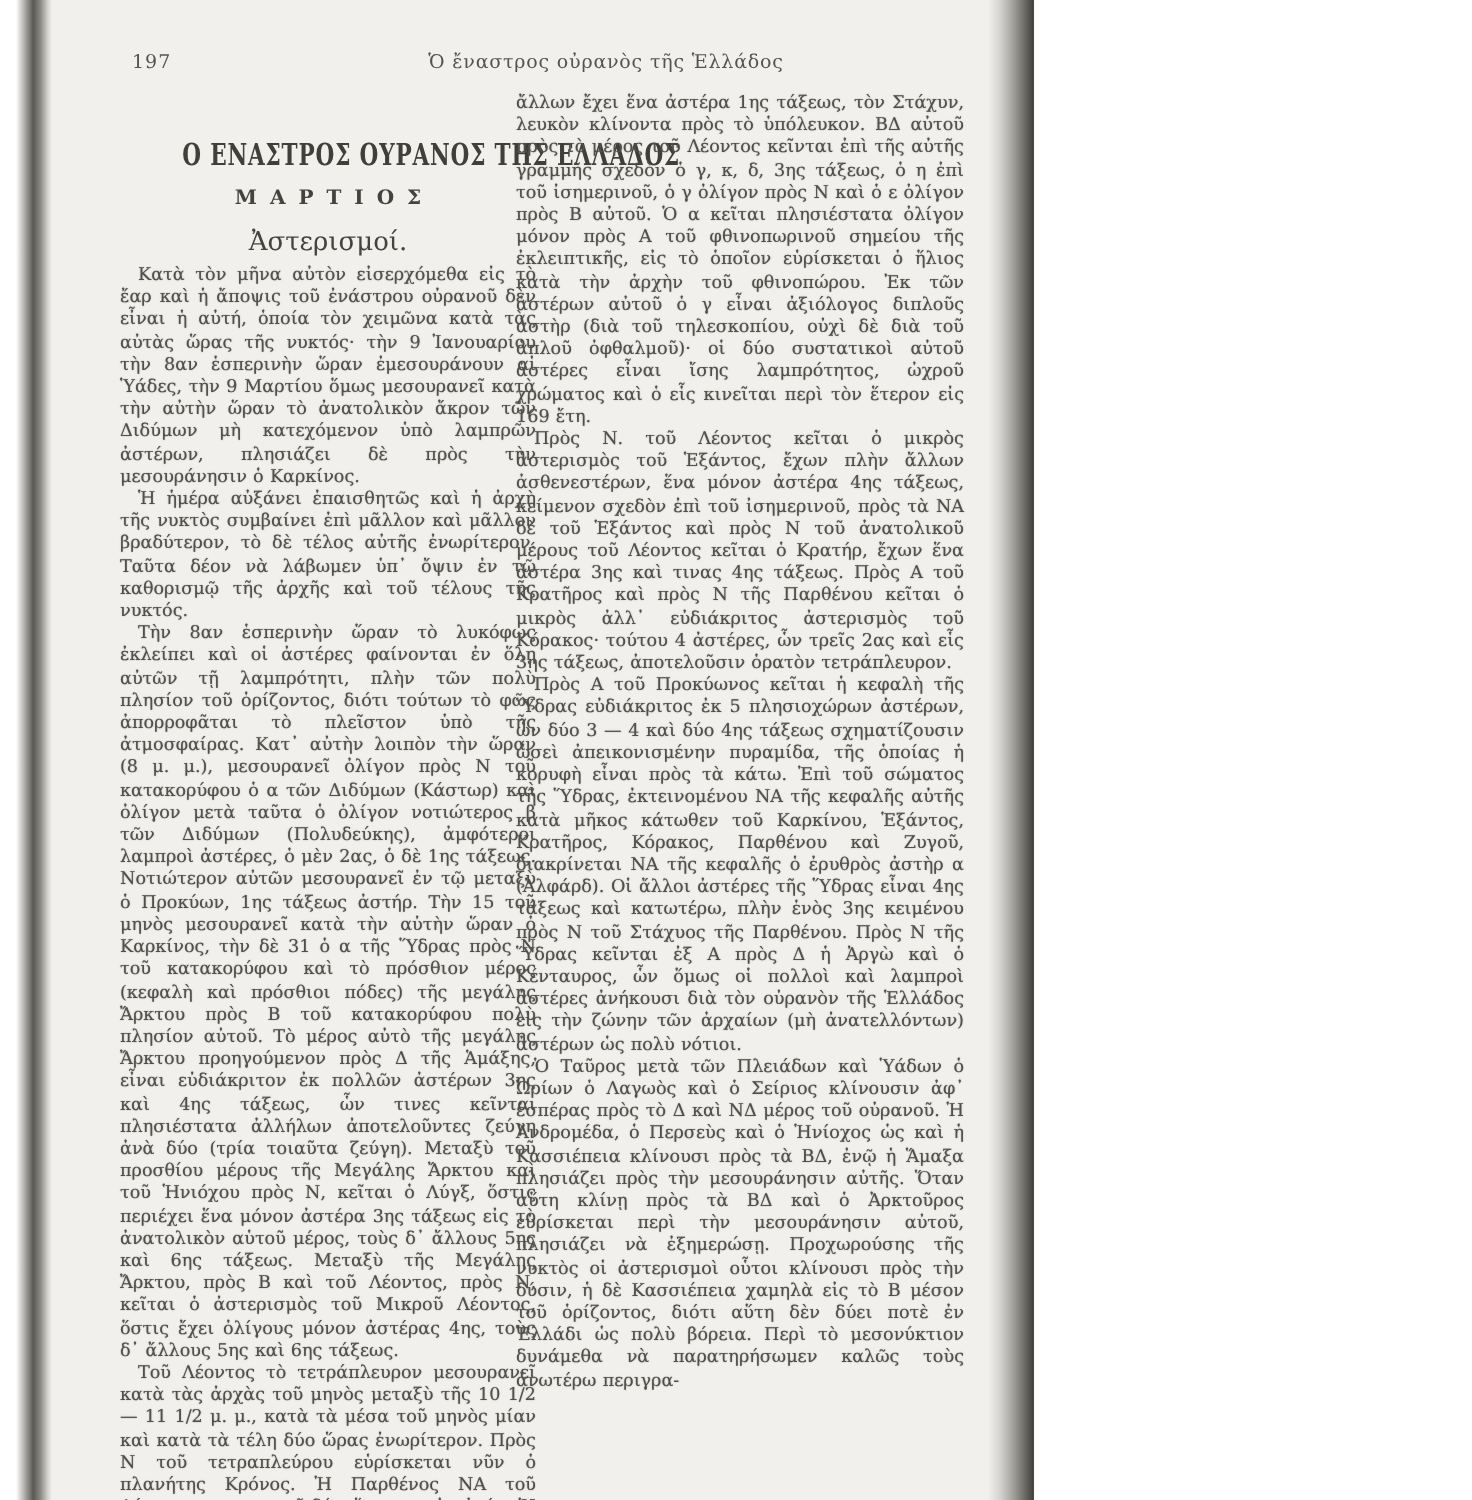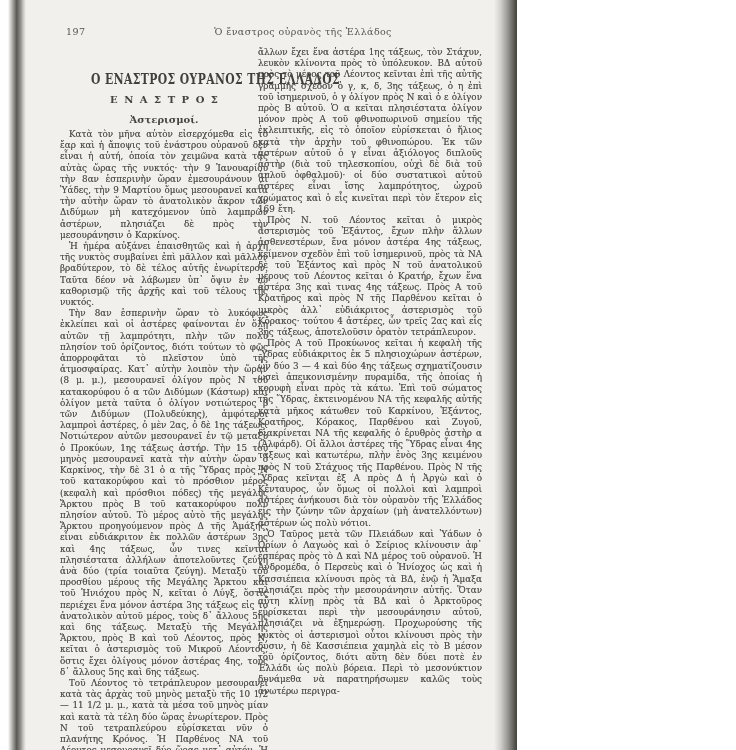--- a/index.html
+++ b/index.html
@@ -44,22 +44,22 @@
   }
   .art-title .squeeze{
     display:inline-block;transform:scale(0.80,1.12);transform-origin:center;
     letter-spacing:.5px;
   }
   .art-month{
     text-align:center;font-weight:bold;color:#45433e;
     font-size:10px;letter-spacing:6.5px;padding-left:6.5px;margin-top:8px;
   }
   .art-section{
-    text-align:center;font-weight:bold;color:#45433e;
-    font-size:10px;margin-top:9px;margin-bottom:4px;
+    text-align:center;font-weight:normal;color:#45433e;
+    font-size:13px;margin-top:9px;margin-bottom:4px;
   }
   .col p{
     margin:0;text-align:justify;
     font-size:8.8px;line-height:11.2px;
     text-shadow:0 0 .6px rgba(81,79,74,.65);
     word-spacing:.3px;
   }
   .col p.ind{text-indent:9px;}
 </style>
 </head>
@@ -69,21 +69,21 @@
 <div class="binding"></div>
 <div class="page-edge"></div>
 
 <div class="hdr-num">197</div>
 <div class="hdr-title">Ὁ ἔναστρος οὐρανὸς τῆς Ἑλλάδος</div>
 
 <div class="col col-left">
   <div class="art-title">
     <span class="squeeze">Ο ΕΝΑΣΤΡΟΣ ΟΥΡΑΝΟΣ ΤΗΣ ΕΛΛΑΔΟΣ</span>
   </div>
-  <div class="art-month">ΕΝΑΣΤΡΟΣ</div>
+  <div class="art-month">ΜΑΡΤΙΟΣ</div>
   <div class="art-section">Ἀστερισμοί.</div>
   <p class="ind">Κατὰ τὸν μῆνα αὐτὸν εἰσερχόμεθα εἰς τὸ ἔαρ καὶ ἡ ἄποψις τοῦ ἐνάστρου οὐρανοῦ δὲν εἶναι ἡ αὐτή, ὁποία τὸν χειμῶνα κατὰ τὰς αὐτὰς ὥρας τῆς νυκτός· τὴν 9 Ἰανουαρίου τὴν 8αν ἑσπερινὴν ὥραν ἐμεσουράνουν αἱ Ὑάδες, τὴν 9 Μαρτίου ὅμως μεσουρανεῖ κατὰ τὴν αὐτὴν ὥραν τὸ ἀνατολικὸν ἄκρον τῶν Διδύμων μὴ κατεχόμενον ὑπὸ λαμπρῶν ἀστέρων, πλησιάζει δὲ πρὸς τὴν μεσουράνησιν ὁ Καρκίνος.</p>
   <p class="ind">Ἡ ἡμέρα αὐξάνει ἐπαισθητῶς καὶ ἡ ἀρχὴ τῆς νυκτὸς συμβαίνει ἐπὶ μᾶλλον καὶ μᾶλλον βραδύτερον, τὸ δὲ τέλος αὐτῆς ἐνωρίτερον. Ταῦτα δέον νὰ λάβωμεν ὑπ᾽ ὄψιν ἐν τῷ καθορισμῷ τῆς ἀρχῆς καὶ τοῦ τέλους τῆς νυκτός.</p>
   <p class="ind">Τὴν 8αν ἑσπερινὴν ὥραν τὸ λυκόφως ἐκλείπει καὶ οἱ ἀστέρες φαίνονται ἐν ὅλῃ αὐτῶν τῇ λαμπρότητι, πλὴν τῶν πολὺ πλησίον τοῦ ὁρίζοντος, διότι τούτων τὸ φῶς ἀπορροφᾶται τὸ πλεῖστον ὑπὸ τῆς ἀτμοσφαίρας. Κατ᾽ αὐτὴν λοιπὸν τὴν ὥραν (8 μ. μ.), μεσουρανεῖ ὀλίγον πρὸς Ν τοῦ κατακορύφου ὁ α τῶν Διδύμων (Κάστωρ) καὶ ὀλίγον μετὰ ταῦτα ὁ ὀλίγον νοτιώτερος β τῶν Διδύμων (Πολυδεύκης), ἀμφότεροι λαμπροὶ ἀστέρες, ὁ μὲν 2ας, ὁ δὲ 1ης τάξεως. Νοτιώτερον αὐτῶν μεσουρανεῖ ἐν τῷ μεταξὺ ὁ Προκύων, 1ης τάξεως ἀστήρ. Τὴν 15 τοῦ μηνὸς μεσουρανεῖ κατὰ τὴν αὐτὴν ὥραν ὁ Καρκίνος, τὴν δὲ 31 ὁ α τῆς Ὕδρας πρὸς Ν τοῦ κατακορύφου καὶ τὸ πρόσθιον μέρος (κεφαλὴ καὶ πρόσθιοι πόδες) τῆς μεγάλης Ἄρκτου πρὸς Β τοῦ κατακορύφου πολὺ πλησίον αὐτοῦ. Τὸ μέρος αὐτὸ τῆς μεγάλης Ἄρκτου προηγούμενον πρὸς Δ τῆς Ἁμάξης, εἶναι εὐδιάκριτον ἐκ πολλῶν ἀστέρων 3ης καὶ 4ης τάξεως, ὧν τινες κεῖνται πλησιέστατα ἀλλήλων ἀποτελοῦντες ζεύγη ἀνὰ δύο (τρία τοιαῦτα ζεύγη). Μεταξὺ τοῦ προσθίου μέρους τῆς Μεγάλης Ἄρκτου καὶ τοῦ Ἡνιόχου πρὸς Ν, κεῖται ὁ Λύγξ, ὅστις περιέχει ἕνα μόνον ἀστέρα 3ης τάξεως εἰς τὸ ἀνατολικὸν αὑτοῦ μέρος, τοὺς δ᾽ ἄλλους 5ης καὶ 6ης τάξεως. Μεταξὺ τῆς Μεγάλης Ἄρκτου, πρὸς Β καὶ τοῦ Λέοντος, πρὸς Ν, κεῖται ὁ ἀστερισμὸς τοῦ Μικροῦ Λέοντος, ὅστις ἔχει ὀλίγους μόνον ἀστέρας 4ης, τοὺς δ᾽ ἄλλους 5ης καὶ 6ης τάξεως.</p>
   <p class="ind">Τοῦ Λέοντος τὸ τετράπλευρον μεσουρανεῖ κατὰ τὰς ἀρχὰς τοῦ μηνὸς μεταξὺ τῆς 10 1/2 — 11 1/2 μ. μ., κατὰ τὰ μέσα τοῦ μηνὸς μίαν καὶ κατὰ τὰ τέλη δύο ὥρας ἐνωρίτερον. Πρὸς Ν τοῦ τετραπλεύρου εὑρίσκεται νῦν ὁ πλανήτης Κρόνος. Ἡ Παρθένος ΝΑ τοῦ Λέοντος μεσουρανεῖ δύο ὥρας μετ᾽ αὐτόν. Ἡ Παρθένος ἐκτὸς πολλῶν</p>
 </div>
 
 <div class="col col-right">
   <p>ἄλλων ἔχει ἕνα ἀστέρα 1ης τάξεως, τὸν Στάχυν, λευκὸν κλίνοντα πρὸς τὸ ὑπόλευκον. ΒΔ αὐτοῦ πρὸς τὸ μέρος τοῦ Λέοντος κεῖνται ἐπὶ τῆς αὐτῆς γραμμῆς σχεδὸν ὁ γ, κ, δ, 3ης τάξεως, ὁ η ἐπὶ τοῦ ἰσημερινοῦ, ὁ γ ὀλίγον πρὸς Ν καὶ ὁ ε ὀλίγον πρὸς Β αὐτοῦ. Ὁ α κεῖται πλησιέστατα ὀλίγον μόνον πρὸς Α τοῦ φθινοπωρινοῦ σημείου τῆς ἐκλειπτικῆς, εἰς τὸ ὁποῖον εὑρίσκεται ὁ ἥλιος κατὰ τὴν ἀρχὴν τοῦ φθινοπώρου. Ἐκ τῶν ἀστέρων αὐτοῦ ὁ γ εἶναι ἀξιόλογος διπλοῦς ἀστὴρ (διὰ τοῦ τηλεσκοπίου, οὐχὶ δὲ διὰ τοῦ ἁπλοῦ ὀφθαλμοῦ)· οἱ δύο συστατικοὶ αὐτοῦ ἀστέρες εἶναι ἴσης λαμπρότητος, ὠχροῦ χρώματος καὶ ὁ εἷς κινεῖται περὶ τὸν ἕτερον εἰς 169 ἔτη.</p>
   <p class="ind">Πρὸς Ν. τοῦ Λέοντος κεῖται ὁ μικρὸς ἀστερισμὸς τοῦ Ἑξάντος, ἔχων πλὴν ἄλλων ἀσθενεστέρων, ἕνα μόνον ἀστέρα 4ης τάξεως, κείμενον σχεδὸν ἐπὶ τοῦ ἰσημερινοῦ, πρὸς τὰ ΝΑ δὲ τοῦ Ἑξάντος καὶ πρὸς Ν τοῦ ἀνατολικοῦ μέρους τοῦ Λέοντος κεῖται ὁ Κρατήρ, ἔχων ἕνα ἀστέρα 3ης καὶ τινας 4ης τάξεως. Πρὸς Α τοῦ Κρατῆρος καὶ πρὸς Ν τῆς Παρθένου κεῖται ὁ μικρὸς ἀλλ᾽ εὐδιάκριτος ἀστερισμὸς τοῦ Κόρακος· τούτου 4 ἀστέρες, ὧν τρεῖς 2ας καὶ εἷς 3ης τάξεως, ἀποτελοῦσιν ὁρατὸν τετράπλευρον.</p>

